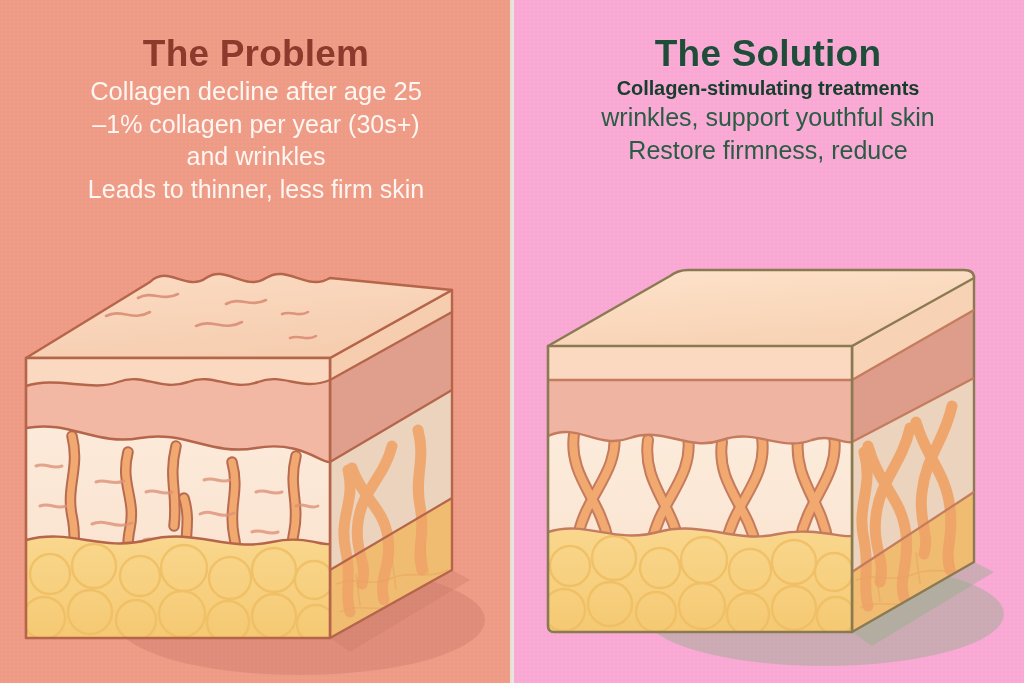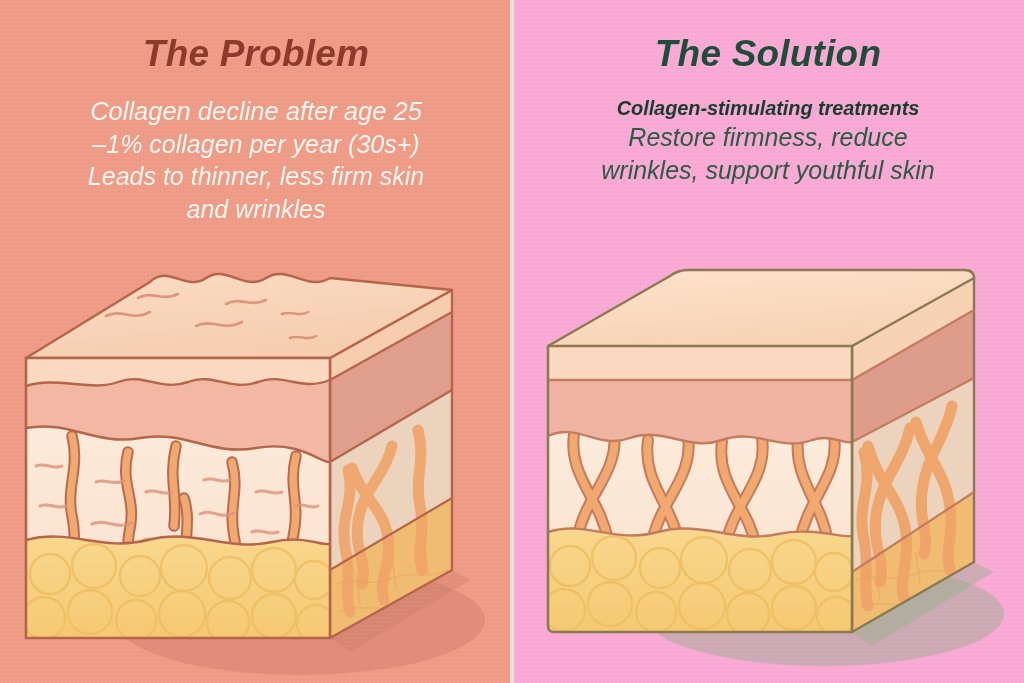--- a/index.html
+++ b/index.html
@@ -1,20 +1,20 @@
 <!DOCTYPE html>
 <html><head>
 <meta charset="utf-8">
 <style>
   html,body{margin:0;padding:0;}
   body{
     width:1024px;height:683px;overflow:hidden;
     font-family:"Liberation Sans", sans-serif;
   }
-  .stage{position:relative;width:1024px;height:479px;display:flex;font-style:italic;}
+  .stage{position:relative;width:1024px;height:479px;display:flex;}
 
   .panel{position:relative;width:512px;height:683px;overflow:hidden;}
   .panel-problem{background:#EE9A85;}
   .panel-solution{background:#f9a8d4;}
 
   
   .panel::after{
     content:"";position:absolute;inset:0;pointer-events:none;
     background-image:radial-gradient(rgba(255,255,255,.13) 1px, transparent 1px);
     background-size:4px 4px;opacity:.45;
@@ -27,21 +27,21 @@
 
   .copy{position:absolute;left:0;right:0;top:0;text-align:center;z-index:3;padding:0 18px;box-sizing:border-box;}
 
   .title{
     margin:0;padding-top:34px;
     font-size:37px;font-weight:700;letter-spacing:.2px;line-height:1.1;
   }
   .title-problem{color:#8C3A2B;text-shadow:0 1px 0 rgba(255,255,255,.12);}
   .title-solution{color:#1F4D3A;text-shadow:0 1px 0 rgba(255,255,255,.18);}
 
-  .lines{margin-top:20px;}
+  .lines{}
   .line{line-height:1.30;}
 
   .problem-line{color:#FDF6F1;font-size:25px;font-weight:500;}
   .problem-line.first{font-size:25.5px;}
 
   .sol-lead{color:#173D2C;font-size:20px;font-weight:700;letter-spacing:-.1px;}
   .sol-line{color:#2A5C44;font-size:25px;font-weight:500;line-height:1.32;}
 
   .art{position:absolute;left:0;top:240px;width:512px;height:443px;z-index:2;}
   .art svg{display:block;width:100%;height:100%;}
@@ -51,22 +51,22 @@
 
 <div class="stage">
 
   <section class="panel panel-problem">
 
     <div class="copy">
       <h1 class="title title-problem">The Problem</h1>
       <div class="lines">
         <div class="line problem-line first">Collagen decline after age 25</div>
         <div class="line problem-line">–1% collagen per year (30s+)</div>
+        <div class="line problem-line">and wrinkles</div>
         <div class="line problem-line">Leads to thinner, less firm skin</div>
-        <div class="line problem-line">and wrinkles</div>
       </div>
     </div>
 
     <div class="art">
       <svg viewBox="0 0 512 443" xmlns="http://www.w3.org/2000/svg">
         <defs>
           <linearGradient id="pTopG" x1="0" y1="0" x2="0.5" y2="1">
             <stop offset="0" stop-color="#FBDCC4"></stop>
               <stop offset="1" stop-color="#F6CDAF"></stop>
           </linearGradient>
@@ -208,22 +208,22 @@
       </svg>
     </div>
   </section>
 
   <section class="panel panel-solution">
 
     <div class="copy">
       <h1 class="title title-solution">The Solution</h1>
       <div class="lines">
         <div class="line sol-lead">Collagen-stimulating treatments</div>
+        <div class="line sol-line">wrinkles, support youthful skin</div>
         <div class="line sol-line">Restore firmness, reduce</div>
-        <div class="line sol-line">wrinkles, support youthful skin</div>
       </div>
     </div>
 
     <div class="art">
       <svg viewBox="0 0 512 443" xmlns="http://www.w3.org/2000/svg">
         <defs>
           <linearGradient id="sTopG" x1="0" y1="0" x2="0.4" y2="1">
             <stop offset="0" stop-color="#FDE3CB"></stop>
               <stop offset="1" stop-color="#F8D2B4"></stop>
           </linearGradient>

